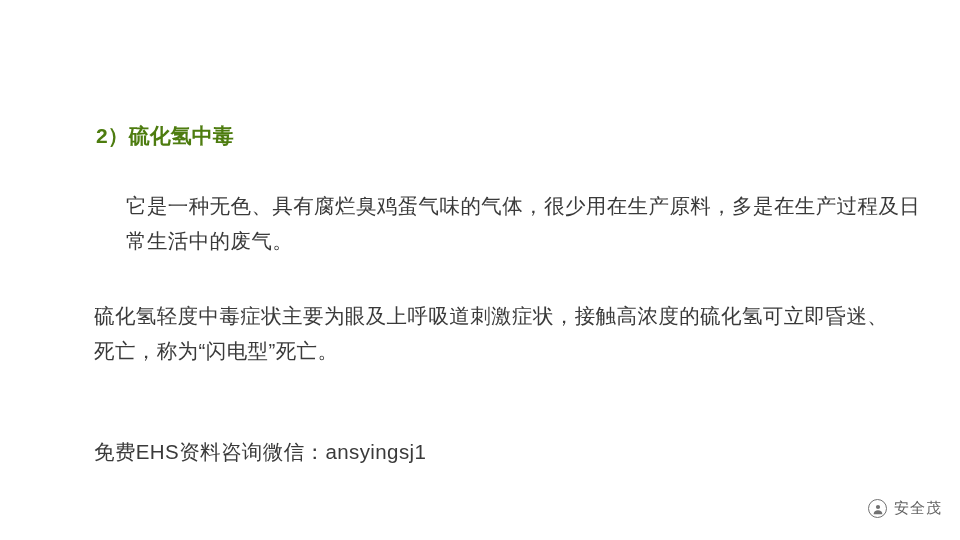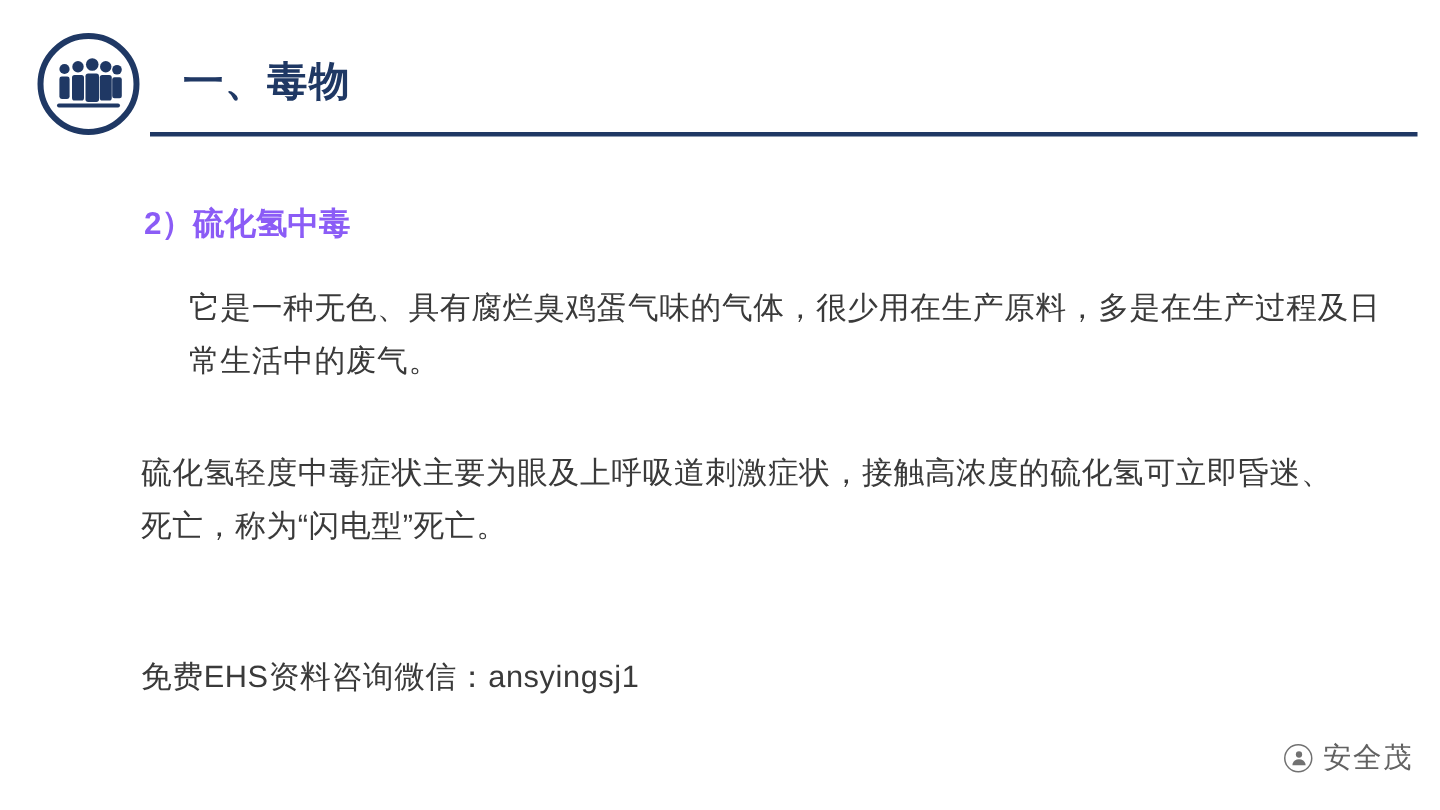--- a/index.html
+++ b/index.html
@@ -69,24 +69,24 @@
   .body-area {
     position: absolute;
     left: 0;
     top: 110px;
     width: 960px;
     height: 430px;
   }
   .sub-heading {
     position: absolute;
     left: 96px;
-    top: 25px;
+    top: 12px;
     font-size: 21px;
     font-weight: bold;
-    color: #8b5cf6;
+    color: #4d7c0f;
     white-space: nowrap;
   }
   .para {
     position: absolute;
     font-size: 20.5px;
     color: #3a3a3a;
     line-height: 1.72;
     letter-spacing: 0.4px;
   }
   .para-1 {
@@ -110,21 +110,21 @@
 
   
   .watermark {
     position: absolute;
     right: 18px;
     bottom: 22px;
     display: flex;
     align-items: center;
     gap: 7px;
     color: #5a5a5a;
-    font-size: 19px;
+    font-size: 15px;
     opacity: 0.95;
   }
   .wm-ring {
     width: 19px;
     height: 19px;
     border-radius: 50%;
     border: 1.6px solid #6a6a6a;
     display: flex;
     align-items: center;
     justify-content: center;
@@ -134,49 +134,20 @@
   .wm-text {
     white-space: nowrap;
     letter-spacing: 1px;
   }
 </style>
 </head>
 <body>
 
 <div class="slide">
 
-  <div class="header">
-
-    <div class="logo-badge">
-      <svg width="46" height="36" viewBox="0 0 46 36" aria-hidden="true">
-        <g fill="#1f3864">
-
-          <circle cx="7" cy="8" r="3.4"></circle>
-          <rect x="3.6" y="13" width="6.8" height="15" rx="1.6"></rect>
-
-          <circle cx="16" cy="6.5" r="3.8"></circle>
-          <rect x="12" y="12" width="8" height="17" rx="1.7"></rect>
-
-          <circle cx="25.5" cy="5" r="4.2"></circle>
-          <rect x="21" y="11" width="9" height="19" rx="1.8"></rect>
-
-          <circle cx="34.5" cy="6.5" r="3.8"></circle>
-          <rect x="30.5" y="12" width="8" height="17" rx="1.7"></rect>
-
-          <circle cx="42" cy="8.5" r="3.2"></circle>
-          <rect x="38.8" y="13.5" width="6.4" height="14" rx="1.5"></rect>
-
-          <rect x="2" y="31" width="42" height="2.6" rx="1.3"></rect>
-        </g>
-      </svg>
-    </div>
-
-    <div class="header-title">一、毒物</div>
-    <div class="header-rule"></div>
-  </div>
 
   <div class="body-area">
     <div class="sub-heading">2）硫化氢中毒</div>
 
     <div class="para para-1">它是一种无色、具有腐烂臭鸡蛋气味的气体，很少用在生产原料，多是在生产过程及日常生活中的废气。</div>
     <div class="para para-2">硫化氢轻度中毒症状主要为眼及上呼吸道刺激症状，接触高浓度的硫化氢可立即昏迷、死亡，称为“闪电型”死亡。</div>
     <div class="para para-3">免费EHS资料咨询微信：ansyingsj1</div>
   </div>
 
   <div class="watermark">

